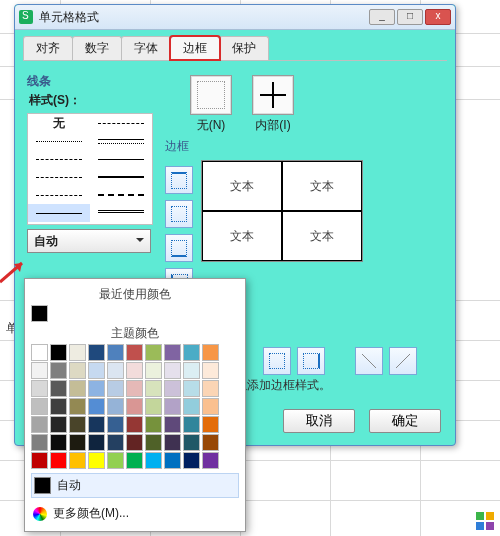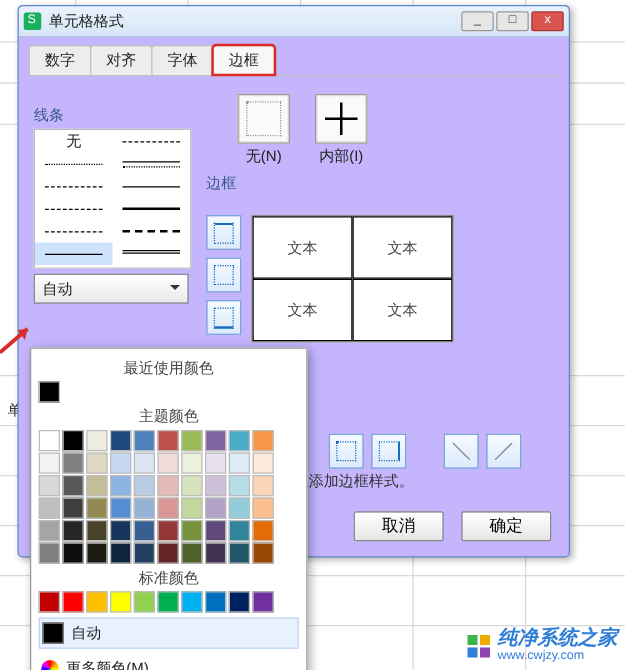--- a/index.html
+++ b/index.html
@@ -1,53 +1,53 @@
 <!DOCTYPE html>
 <html><head>
 <meta charset="utf-8">
 <style>
   html,body{margin:0;padding:0;font-family:"Microsoft YaHei",SimSun,sans-serif;font-size:12px;background:#fff;color:#222;}
   body{width:500px;height:536px;position:relative;overflow:hidden;}
   .spreadsheet-bg{position:absolute;inset:0;}
   .spreadsheet-bg .hline{position:absolute;left:0;right:0;height:1px;background:#d9d9d9;}
   .spreadsheet-bg .vline{position:absolute;top:0;bottom:0;width:1px;background:#d9d9d9;}
-  .dialog{position:absolute;left:14px;top:4px;width:440px;height:440px;background:#c4b5fd;border:1px solid #5a8ac6;border-radius:4px;box-shadow:2px 2px 6px rgba(0,0,0,0.3);}
+  .dialog{position:absolute;left:14px;top:4px;width:440px;height:440px;background:#5eead4;border:1px solid #5a8ac6;border-radius:4px;box-shadow:2px 2px 6px rgba(0,0,0,0.3);}
   .titlebar{height:24px;background:linear-gradient(#eaf2fb,#d6e6f7);border-bottom:1px solid #a8bed6;display:flex;align-items:center;padding:0 4px;border-radius:4px 4px 0 0;}
   .app-icon{width:14px;height:14px;background:#1aaf5d;border-radius:2px;margin-right:6px;position:relative;}
   .app-icon:after{content:"S";color:#fff;font-size:10px;position:absolute;left:3px;top:0;}
   .title{flex:1;color:#222;}
   .winbtn{width:24px;height:14px;margin-left:2px;background:#e6e6e6;border:1px solid #999;border-radius:2px;font-size:10px;text-align:center;line-height:12px;color:#333;}
   .winbtn.close{background:#d9534f;color:#fff;border-color:#a33;}
   .tabs{display:flex;margin:6px 8px 0 8px;border-bottom:1px solid #bfbfbf;}
   .tab{padding:3px 12px;border:1px solid #bfbfbf;border-bottom:none;background:#ededed;margin-right:-1px;cursor:pointer;border-radius:3px 3px 0 0;}
   .tab.active{background:#f7f7f7;position:relative;z-index:2;}
   .tab.highlight{outline:2px solid #d92b2b;outline-offset:-1px;}
   .body{position:relative;padding:8px 12px 50px 12px;}
   .group-label{color:#3a5a8c;margin:4px 0 2px 0;}
-  .line-area{position:absolute;left:12px;top:19px;width:130px;}
+  .line-area{position:absolute;left:12px;top:8px;width:130px;font-weight:bold;}
   .style-label{margin:2px 0 4px 2px;}
   .style-grid{border:1px solid #bfbfbf;background:#fff;width:124px;height:110px;display:grid;grid-template-columns:1fr 1fr;grid-auto-rows:18px;}
   .style-cell{display:flex;align-items:center;justify-content:center;border:1px dotted transparent;}
   .style-cell .ln{width:46px;height:0;border-top:1px solid #000;}
   .style-cell.selected{background:#cfe3ff;}
   .color-label{margin-top:6px;}
   .color-dd{margin-top:4px;width:110px;height:22px;border:1px solid #8a8a8a;background:linear-gradient(#fff,#e8e8e8);display:flex;align-items:center;padding:0 6px;cursor:pointer;position:relative;}
   .color-dd:after{content:"";position:absolute;right:6px;top:8px;border:4px solid transparent;border-top-color:#333;}
   .preset-area{position:absolute;left:150px;top:8px;right:12px;}
   .preset-row{display:flex;gap:14px;margin:6px 0 4px 22px;}
   .preset{width:48px;text-align:center;}
   .preset .box{width:40px;height:38px;border:1px solid #9a9a9a;background:#fafafa;margin:0 auto 2px auto;position:relative;display:flex;align-items:center;justify-content:center;box-shadow:inset 0 0 0 1px #ddd;}
   .dots{width:26px;height:26px;border:1px dotted #999;}
   .outl{width:26px;height:26px;border:2px solid #000;}
   .innr{width:26px;height:26px;position:relative;}
   .innr:before,.innr:after{content:"";position:absolute;background:#000;}
   .innr:before{left:0;right:0;top:50%;height:2px;margin-top:-1px;}
   .innr:after{top:0;bottom:0;left:50%;width:2px;margin-left:-1px;}
   .border-area{margin-top:4px;}
-  .border-grid{display:flex;align-items:flex-start;margin-top:17px;}
+  .border-grid{display:flex;align-items:flex-end;margin-top:5px;}
   .side-btns{display:flex;flex-direction:column;gap:6px;margin-right:8px;}
   .sq-btn{width:26px;height:26px;border:1px solid #7aa7d9;background:linear-gradient(#f5faff,#dceafc);cursor:pointer;display:flex;align-items:center;justify-content:center;}
   .sq-btn .g{width:14px;height:14px;border:1px dotted #1a6ec1;}
   .preview{width:160px;height:100px;border:1px solid #8a8a8a;background:#fff;display:grid;grid-template-columns:1fr 1fr;grid-template-rows:1fr 1fr;}
   .preview div{border:1px solid #000;display:flex;align-items:center;justify-content:center;color:#444;}
   .bottom-btns{display:flex;gap:6px;margin:6px 0 0 0;}
   .bottom-diag{display:flex;gap:6px;position:absolute;left:248px;top:286px;}
   .hint{position:absolute;left:208px;top:316px;color:#333;}
   .dlg-buttons{position:absolute;right:14px;bottom:12px;display:flex;gap:14px;}
   .dlg-btn{width:72px;height:24px;border:1px solid #8a8a8a;background:linear-gradient(#fff,#e6e6e6);cursor:pointer;border-radius:2px;}
@@ -96,30 +96,32 @@
 <div class="dialog">
   <div class="titlebar">
     <div class="app-icon"></div>
     <div class="title">单元格格式</div>
     <div class="winbtn">_</div>
     <div class="winbtn">□</div>
     <div class="winbtn close">x</div>
   </div>
 
   <div class="tabs">
+    <div class="tab">对齐</div>
     <div class="tab">数字</div>
-    <div class="tab">对齐</div>
     <div class="tab">字体</div>
     <div class="tab active highlight">边框</div>
+    <div class="tab">保护</div>
   </div>
 
   <div class="body">
 
     <div class="line-area">
       <div class="group-label">线条</div>
+      <div class="style-label">样式(S)：</div>
       <div class="style-grid">
         <div class="style-cell">
             <span>无</span>
           </div>
         <div class="style-cell">
             <span class="ln" style="border-top-style:dashed"></span>
           </div>
         <div class="style-cell">
             <span class="ln" style="border-top-style:dotted"></span>
           </div>
@@ -312,21 +314,20 @@
         <div class="sw" style="background: rgb(15, 36, 62);"></div>
         <div class="sw" style="background: rgb(36, 64, 97);"></div>
         <div class="sw" style="background: rgb(99, 36, 35);"></div>
         <div class="sw" style="background: rgb(79, 97, 40);"></div>
         <div class="sw" style="background: rgb(63, 49, 81);"></div>
         <div class="sw" style="background: rgb(32, 88, 103);"></div>
         <div class="sw" style="background: rgb(151, 72, 6);"></div>
       </div>
     </div>
 
-  <div class="cp-section">标准颜色</div>
   <div class="sw-row" id="standard-row">
       <div class="sw" style="background: rgb(192, 0, 0);"></div>
       <div class="sw" style="background: rgb(255, 0, 0);"></div>
       <div class="sw" style="background: rgb(255, 192, 0);"></div>
       <div class="sw" style="background: rgb(255, 255, 0);"></div>
       <div class="sw" style="background: rgb(146, 208, 80);"></div>
       <div class="sw" style="background: rgb(0, 176, 80);"></div>
       <div class="sw" style="background: rgb(0, 176, 240);"></div>
       <div class="sw" style="background: rgb(0, 112, 192);"></div>
       <div class="sw" style="background: rgb(0, 32, 96);"></div>
@@ -343,17 +344,13 @@
   </div>
 </div>
 
 <div class="watermark">
   <div class="wm-icon">
       <span></span>
       <span></span>
       <span></span>
       <span></span>
     </div>
-  <div>
-    <div class="wm-text">纯净系统之家</div>
-    <div class="wm-url">www.cwjzy.com</div>
-  </div>
 </div>
 
 </body></html>

